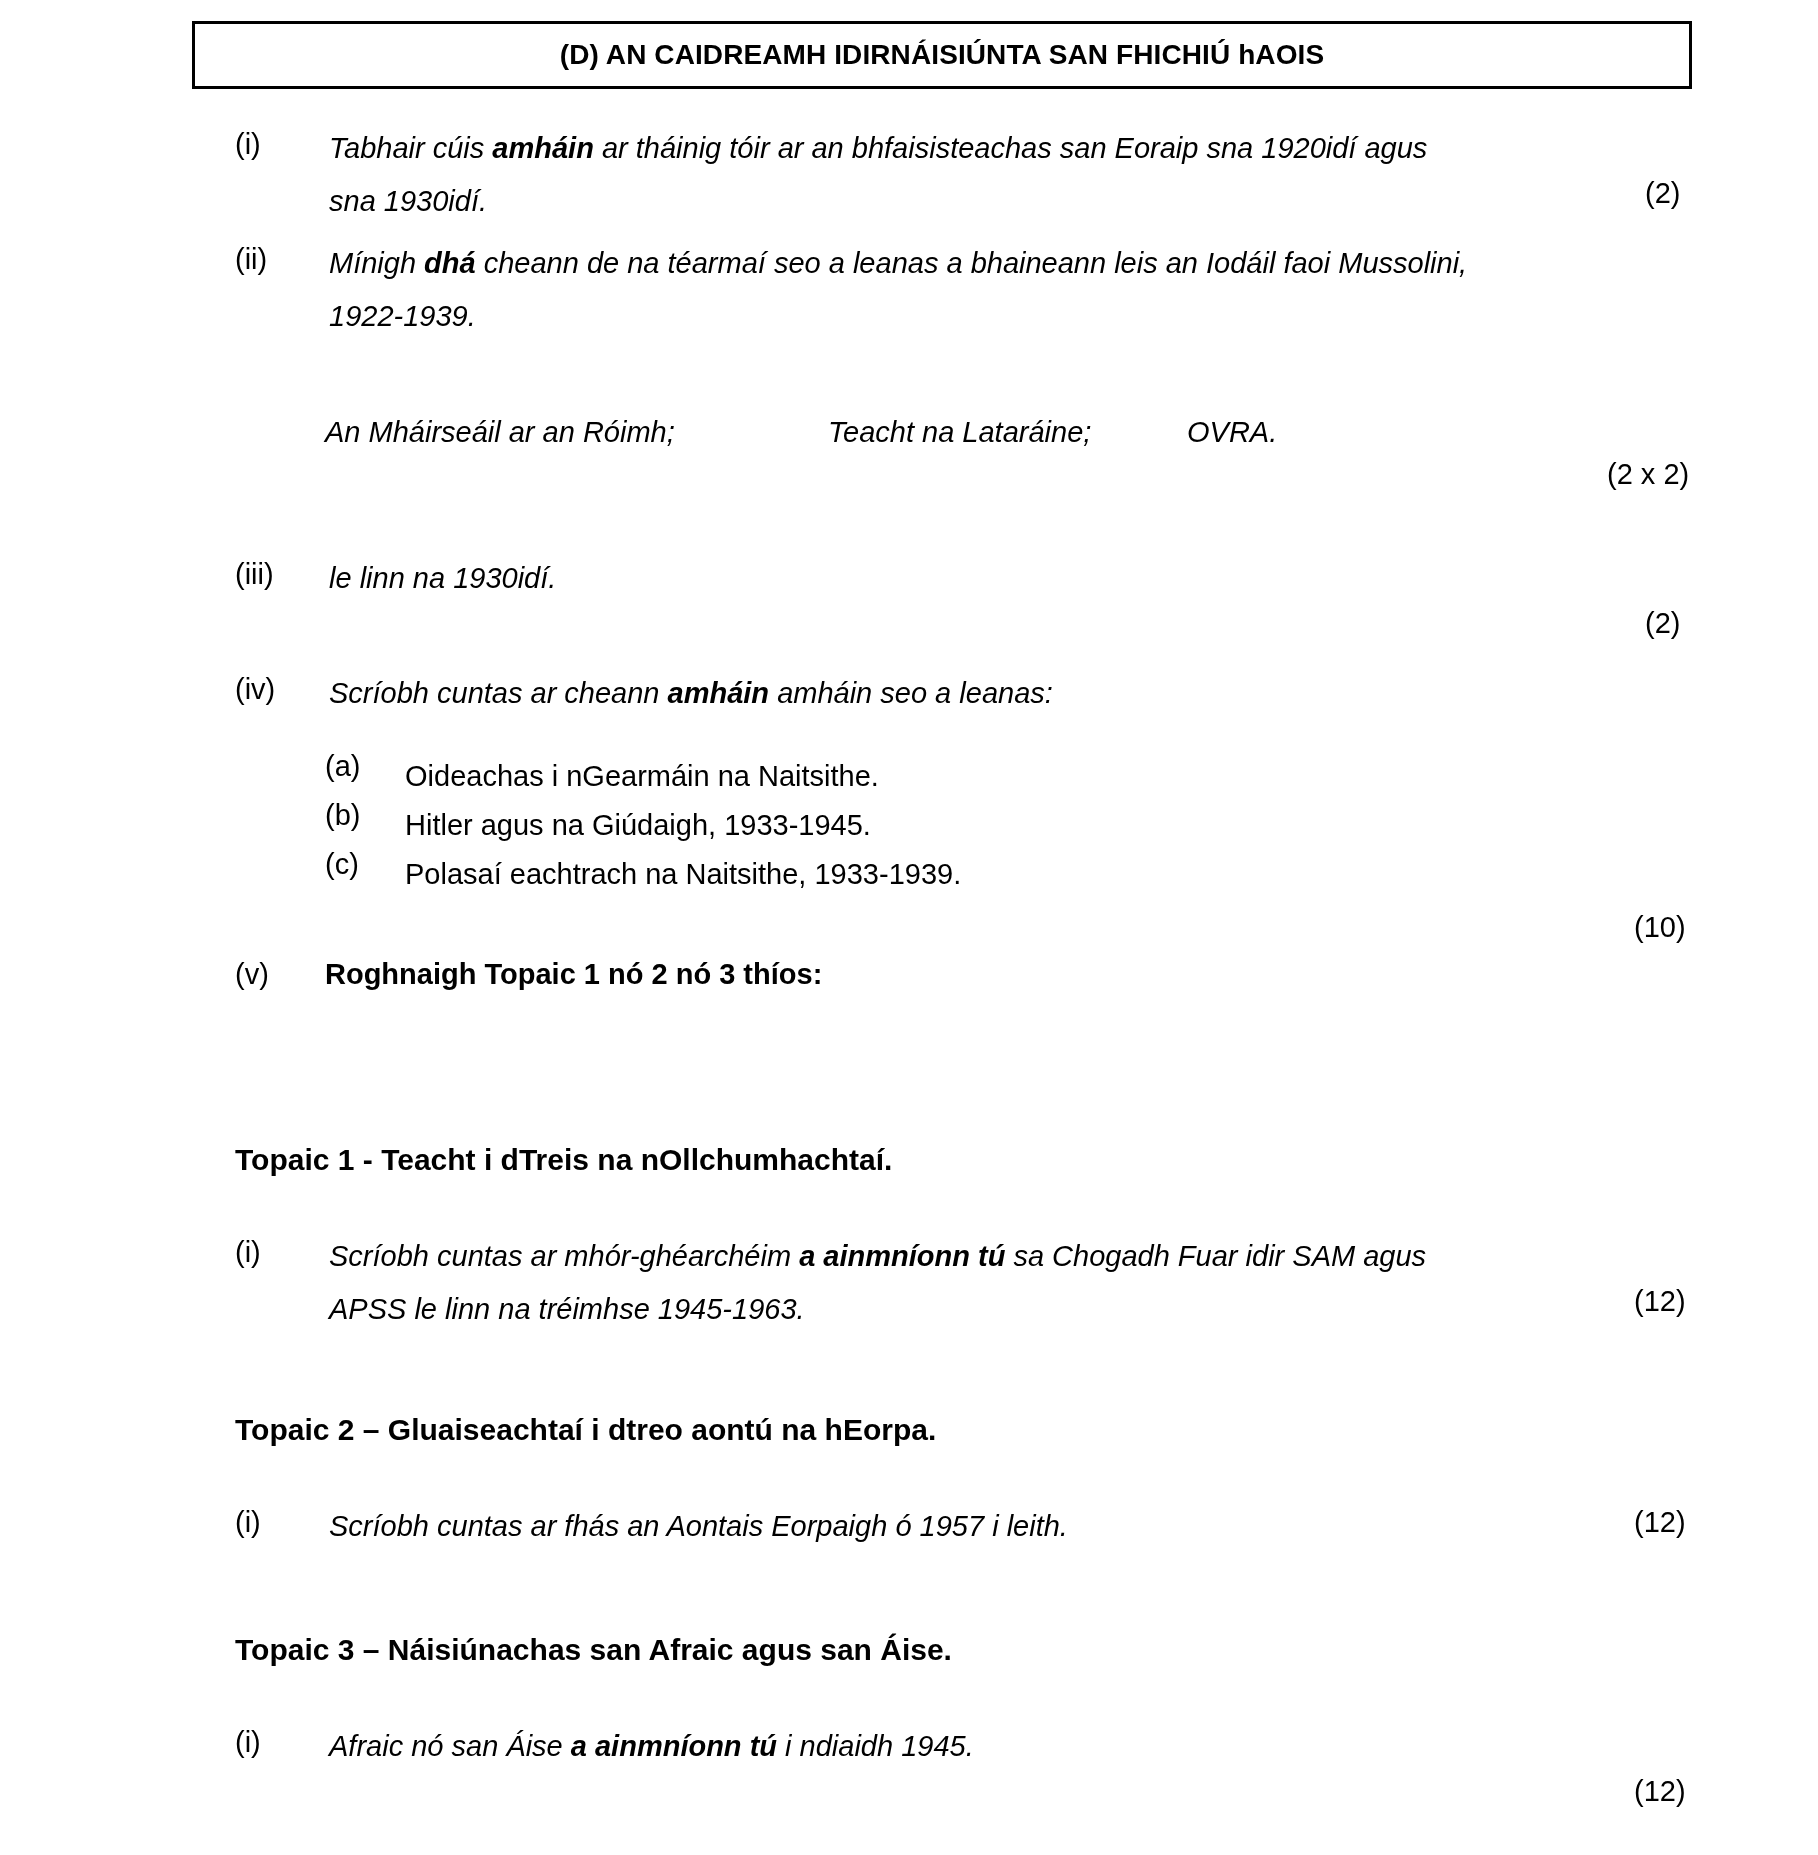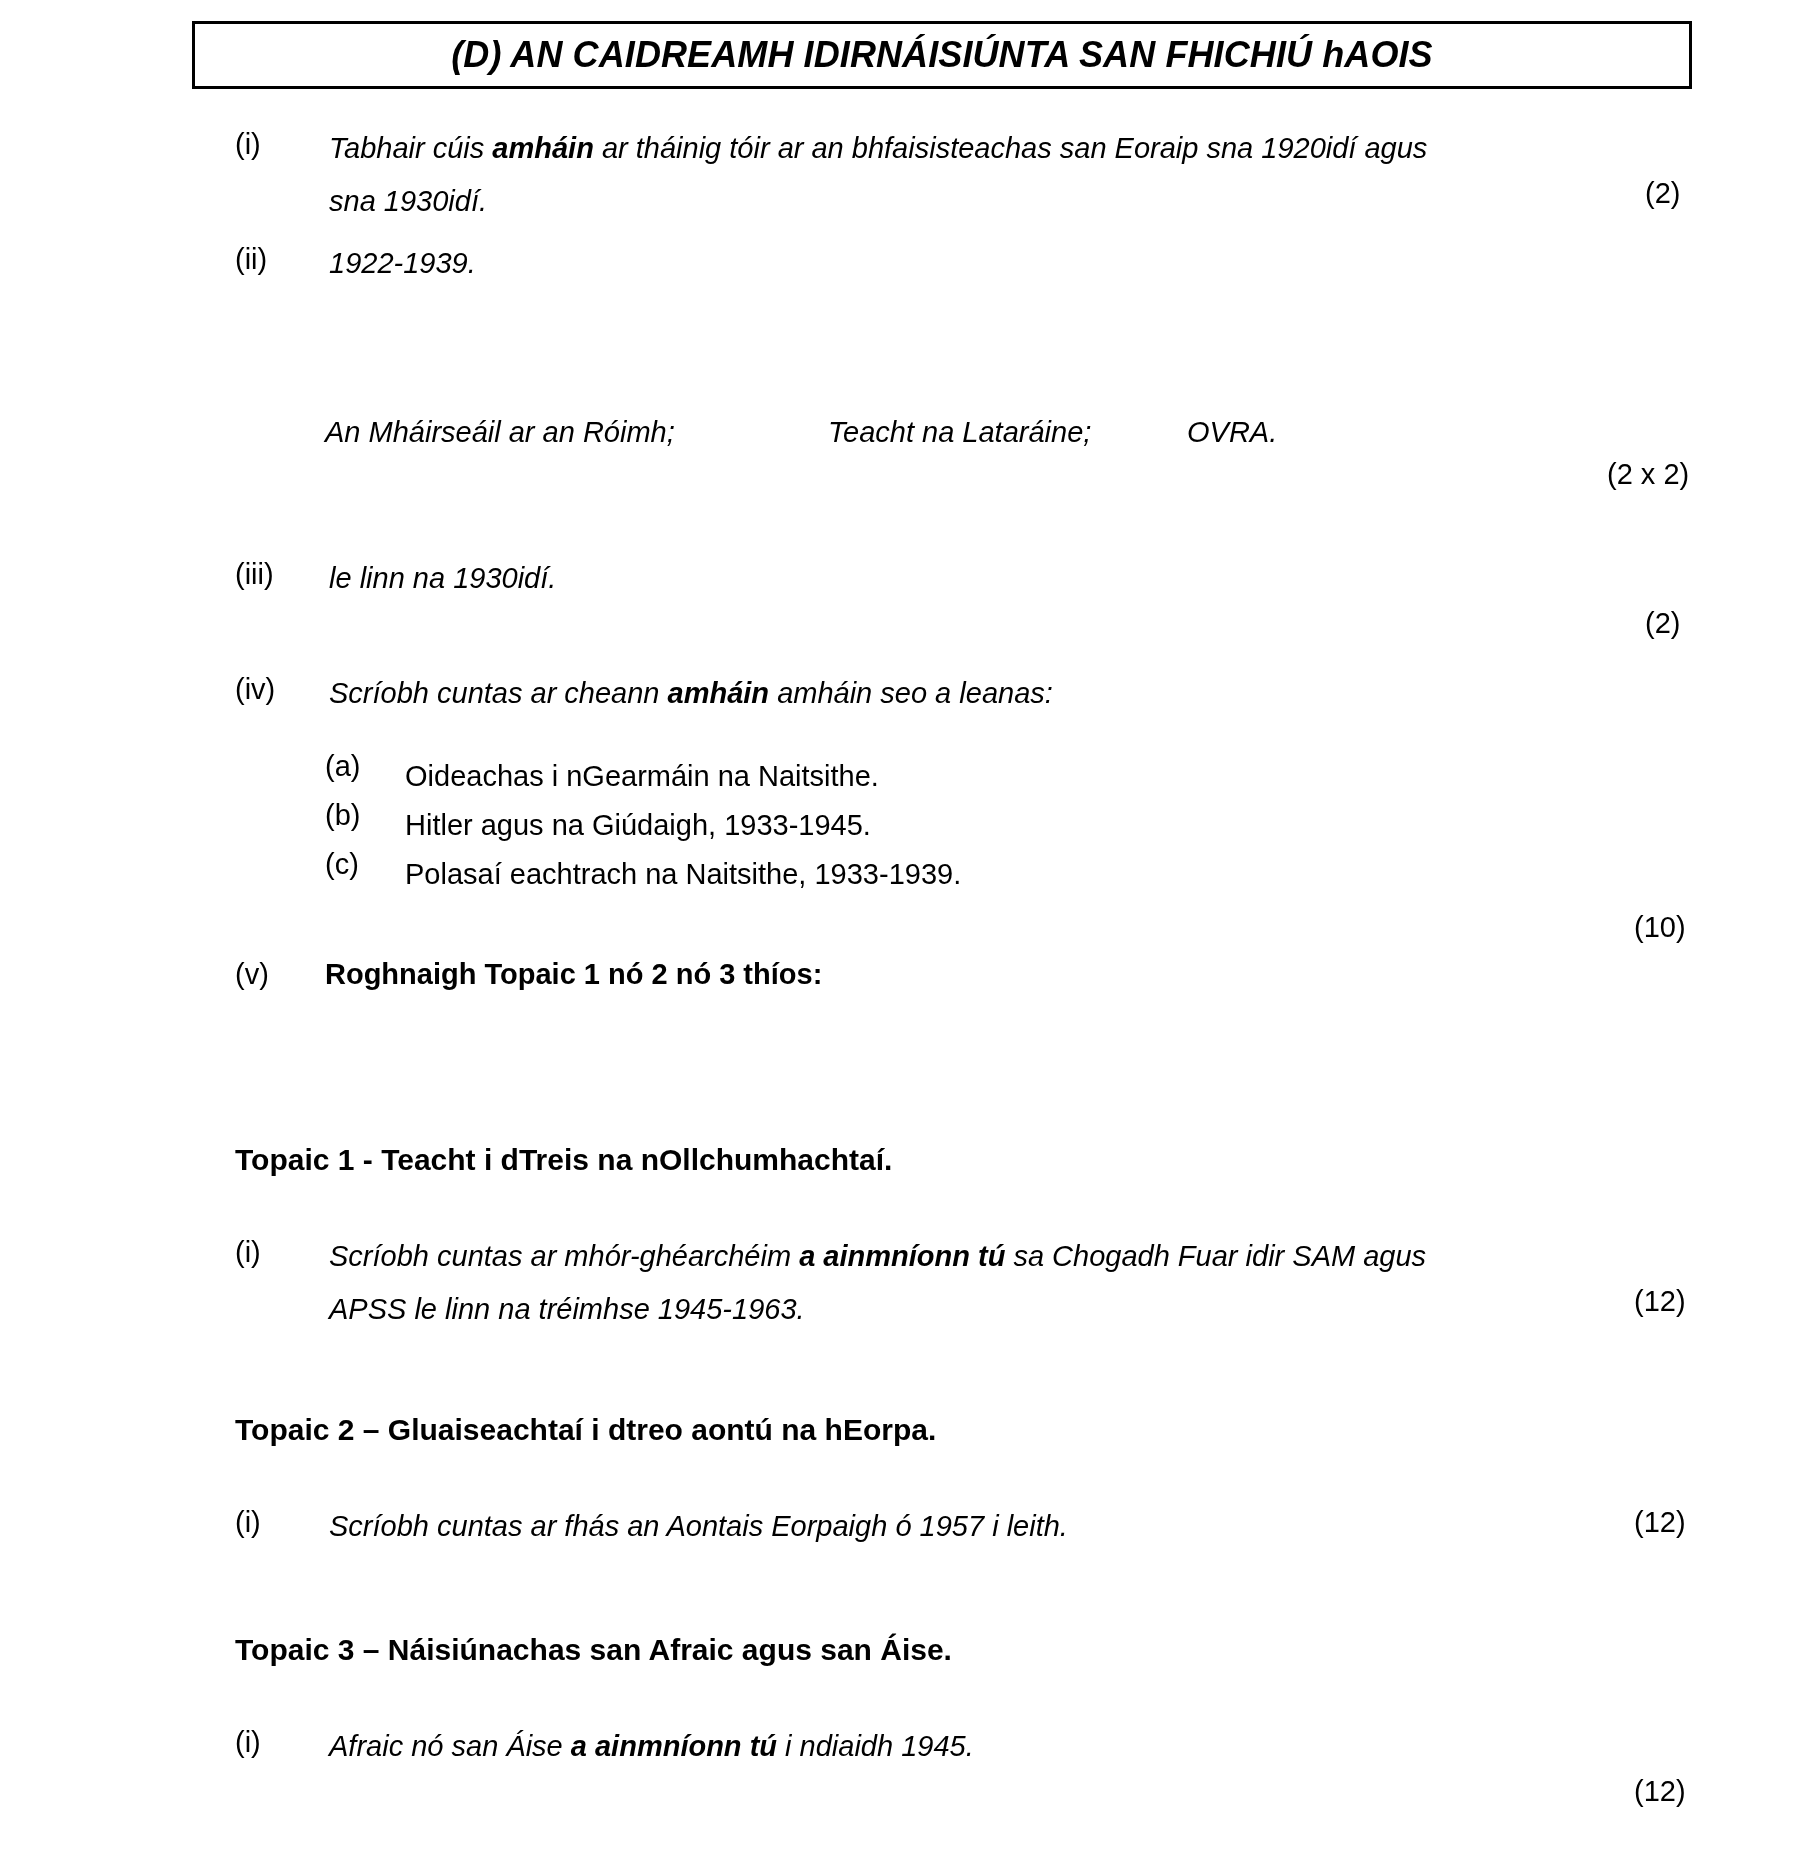--- a/index.html
+++ b/index.html
@@ -30,25 +30,24 @@
     top: 21px;
     width: 1500px;
     height: 68px;
     border: 3px solid #000000;
     box-sizing: border-box;
     display: flex;
     align-items: center;
     justify-content: center;
   }
   .header-title {
-    font-size: 36px;
+    font-size: 28px;
     font-weight: bold;
     letter-spacing: 0.1px;
     white-space: nowrap;
-    font-style: italic;
   }
 
   .qrow {
     position: absolute;
     left: 0;
     width: 1818px;
     font-size: 29px;
     line-height: 49px;
   }
   .marker {
@@ -138,20 +137,21 @@
     <div class="qtext">
       <p><span>Tabhair cúis </span><b>amháin</b><span> ar tháinig tóir ar an bhfaisisteachas san Eoraip sna 1920idí agus</span></p>
       <p>sna 1930idí.</p>
     </div>
   </div>
   <div class="marks" style="left:1645px; top:169px;">(2)</div>
 
   <div class="qrow" style="top:235px;">
     <span class="marker">(ii)</span>
     <div class="qtext">
+      <p><span>Mínigh </span><b>dhá</b><span> cheann de na téarmaí seo a leanas a bhaineann leis an Iodáil faoi Mussolini,</span></p>
       <p>1922-1939.</p>
     </div>
   </div>
 
   <div class="terms-row" style="top:408px;">
     <span class="term" style="left:0px;">An Mháirseáil ar an Róimh;</span>
     <span class="term" style="left:503px;">Teacht na Lataráine;</span>
     <span class="term" style="left:862px;">OVRA.</span>
   </div>
   <div class="marks" style="left:1607px; top:450px;">(2 x 2)</div>

